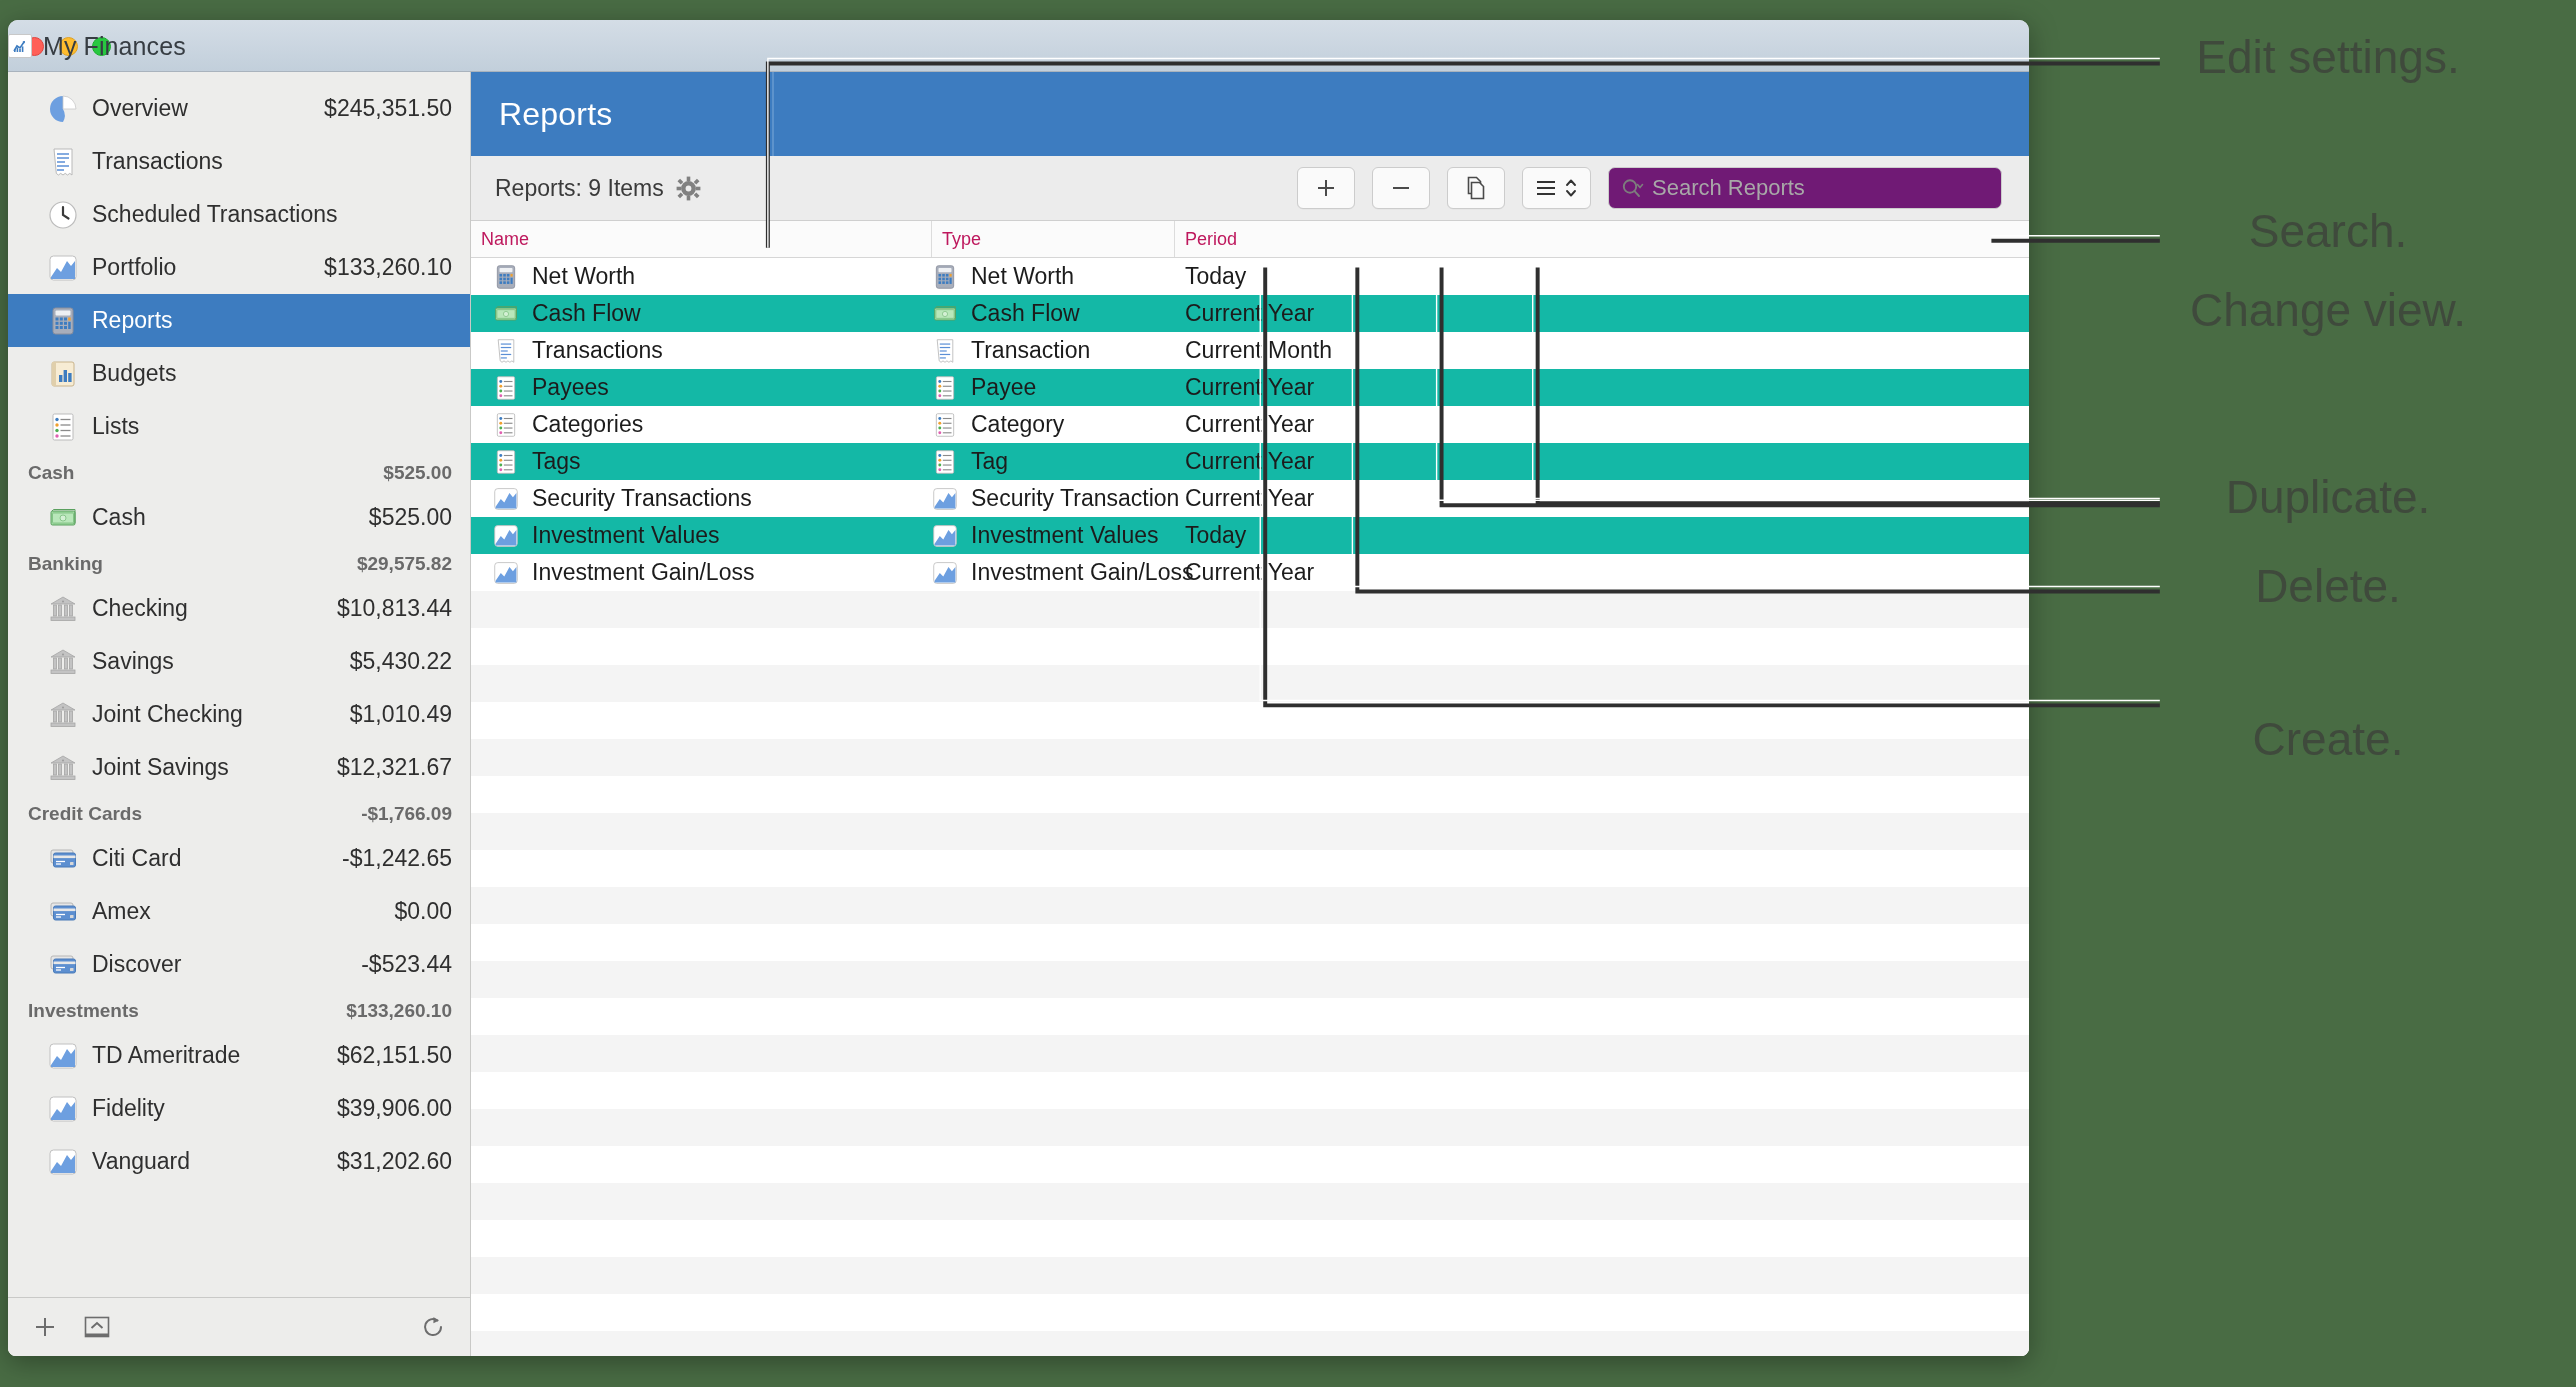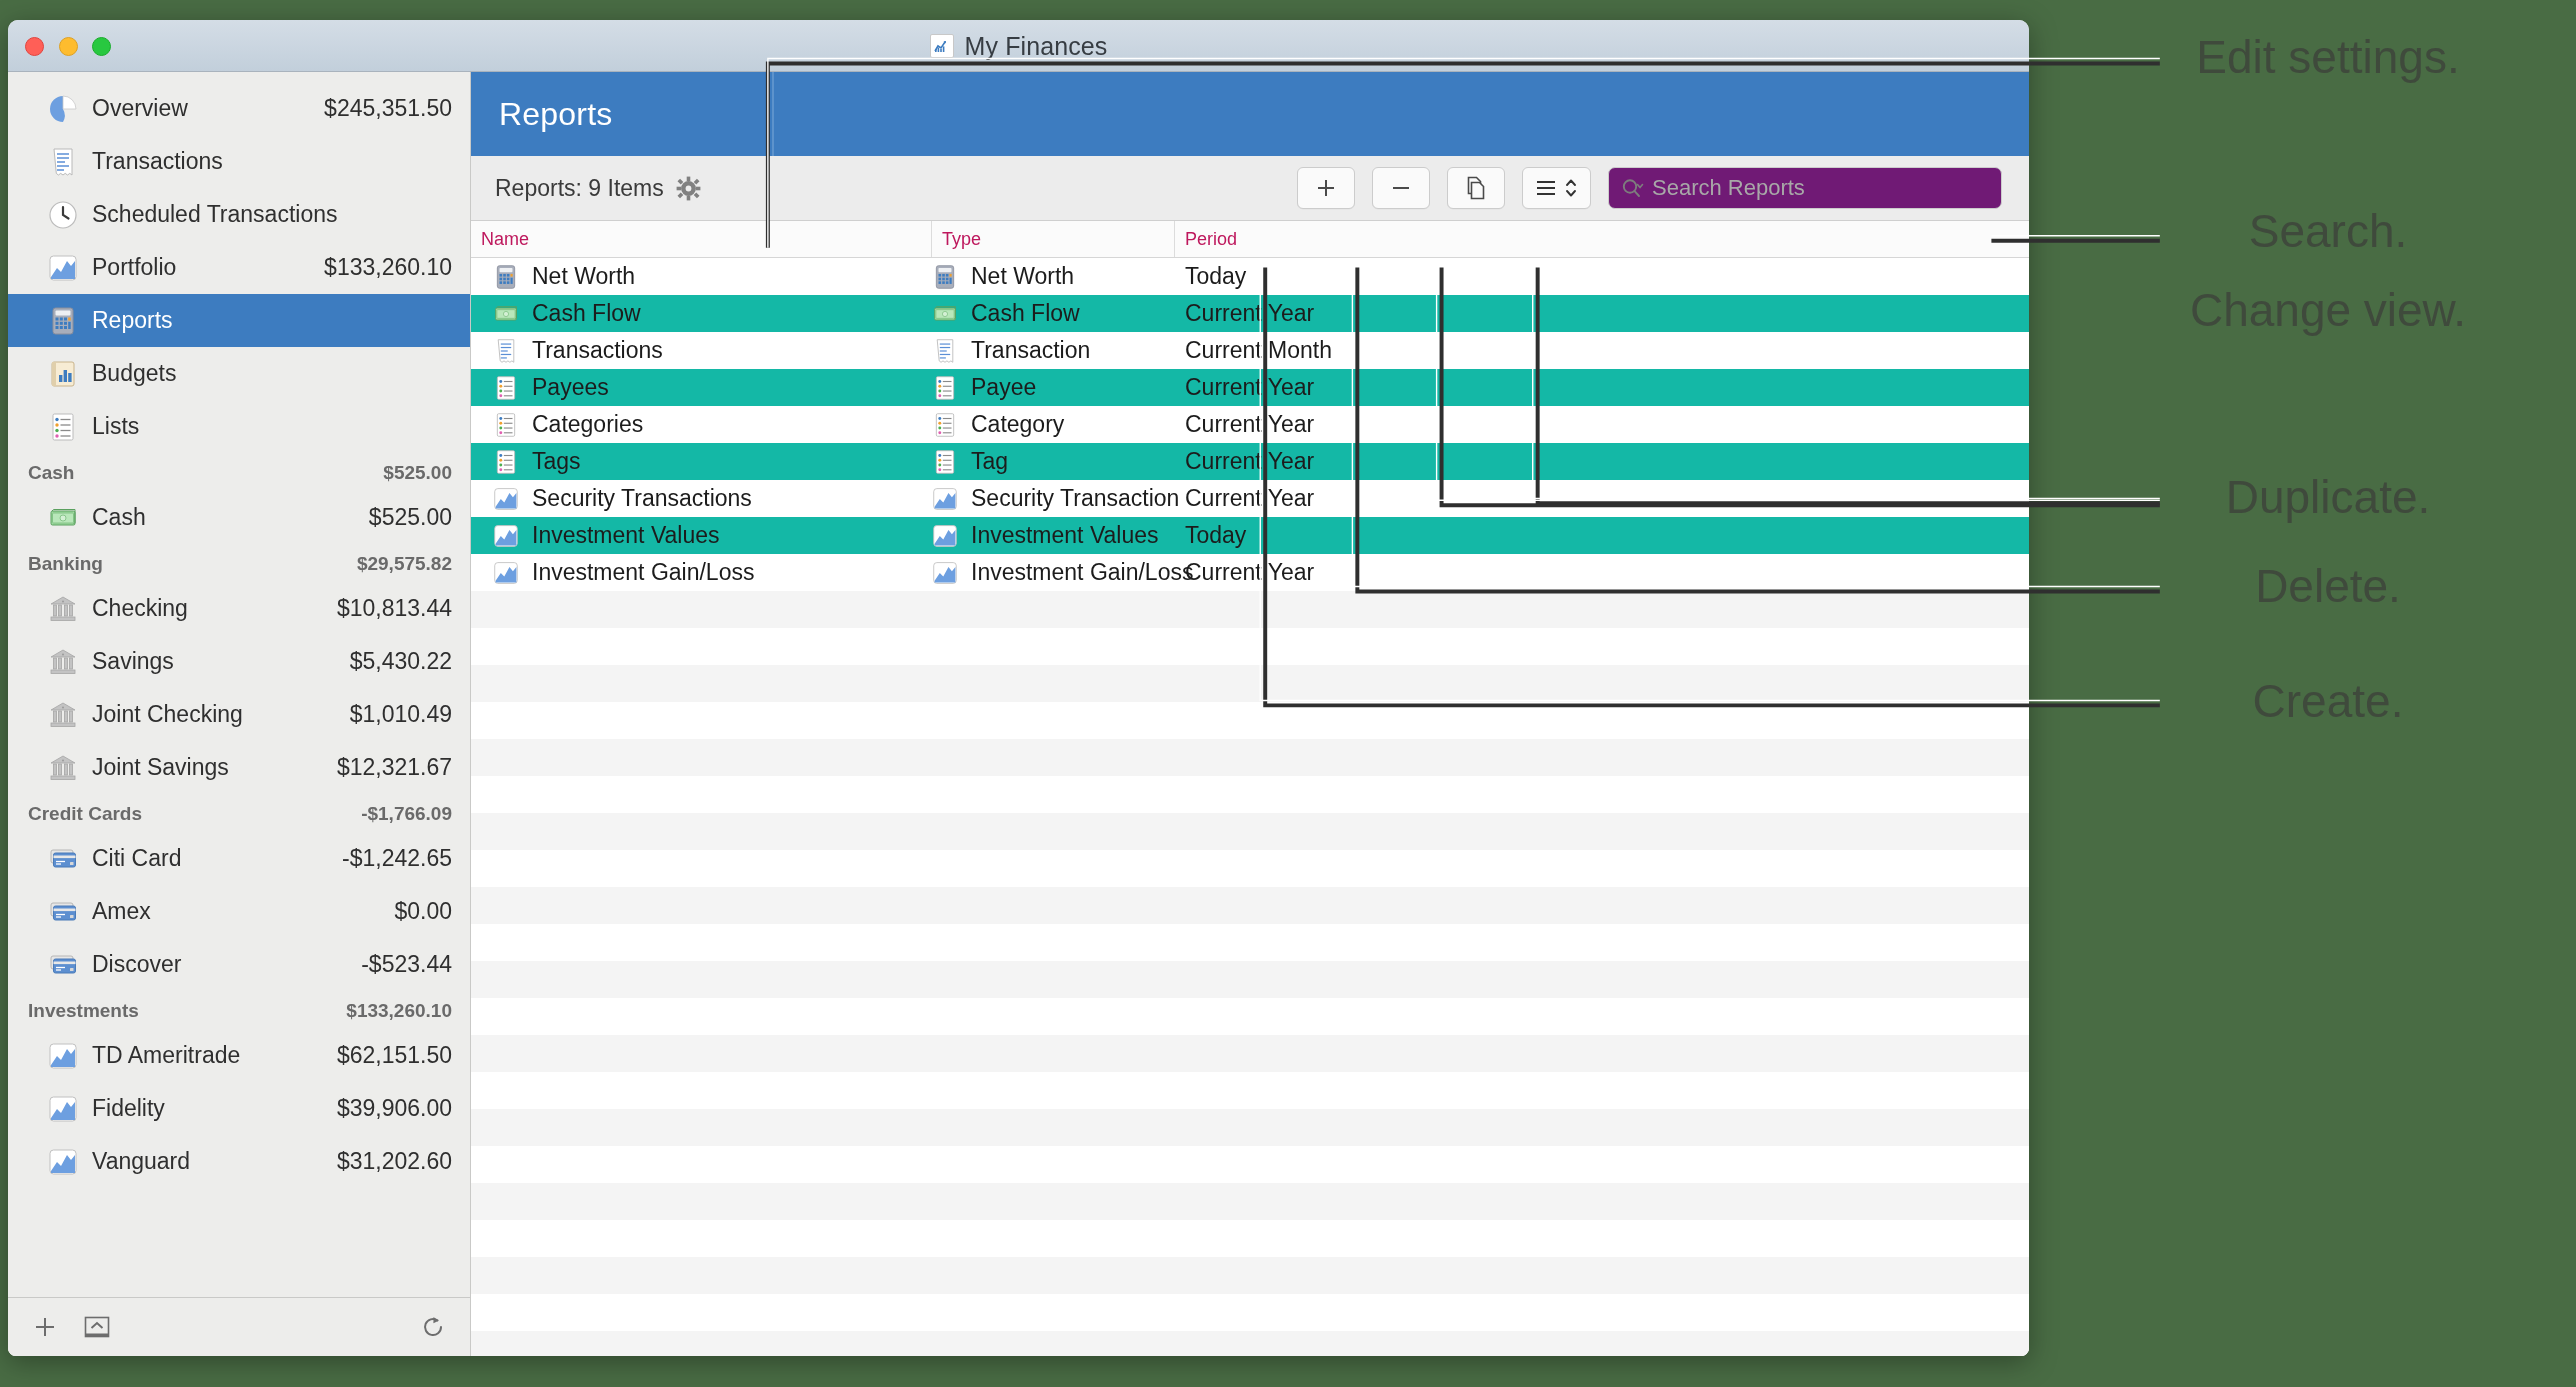--- a/index.html
+++ b/index.html
@@ -23,21 +23,21 @@
     position:relative; height:52px;
     background:linear-gradient(to bottom,#d4dde6 0%,#c2cfdb 100%);
     border-bottom:1px solid #a9b3bd;
   }
   .traffic { position:absolute; top:17px; width:19px; height:19px; border-radius:50%; }
   .tl-red { left:17px; background:#ff5f57; border:0.5px solid #e0443e; }
   .tl-yellow { left:51px; background:#febc2e; border:0.5px solid #dea123; }
   .tl-green { left:84px; background:#28c840; border:0.5px solid #1aad2b; }
   #titlebar-center {
     position:absolute; left:0; right:0; top:0; height:52px;
-    display:flex; align-items:center; justify-content:center; gap:11px;
+    display:flex; align-items:center; justify-content:flex-start; gap:11px;
   }
   #doc-icon {
     width:24px; height:24px; background:#fff;
     border:1px solid #c8c8c8; border-radius:2px;
     display:flex; align-items:center; justify-content:center;
   }
   #title-text { font-size:25px; color:#373d43; letter-spacing:0.1px; }
 
   
   #content { position:absolute; top:52px; left:0; right:0; bottom:0; display:flex; }
@@ -795,15 +795,15 @@
       <path d="M1450,270 L1450,505 L2180,505"></path>
       <path d="M1365,270 L1365,592 L2180,592"></path>
       <path d="M1272,270 L1272,707 L2180,707"></path>
     </g>
   </svg>
   <div class="anno-text" style="top:34px;">Edit settings.</div>
   <div class="anno-text" style="top:208px;">Search.</div>
   <div class="anno-text" style="top:287px;">Change view.</div>
   <div class="anno-text" style="top:474px;">Duplicate.</div>
   <div class="anno-text" style="top:563px;">Delete.</div>
-  <div class="anno-text" style="top:678px;">Create.</div>
+  <div class="anno-text" style="top:716px;">Create.</div>
 </div>
 
 
 </body></html>

